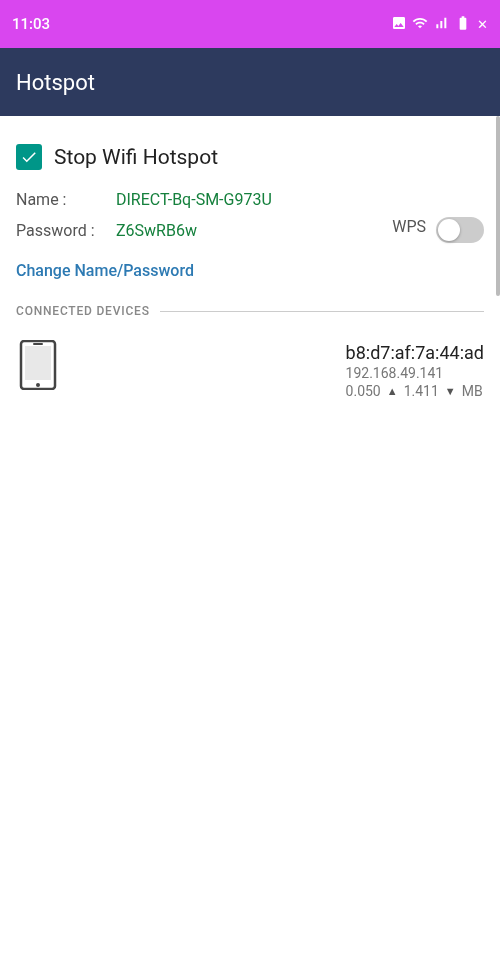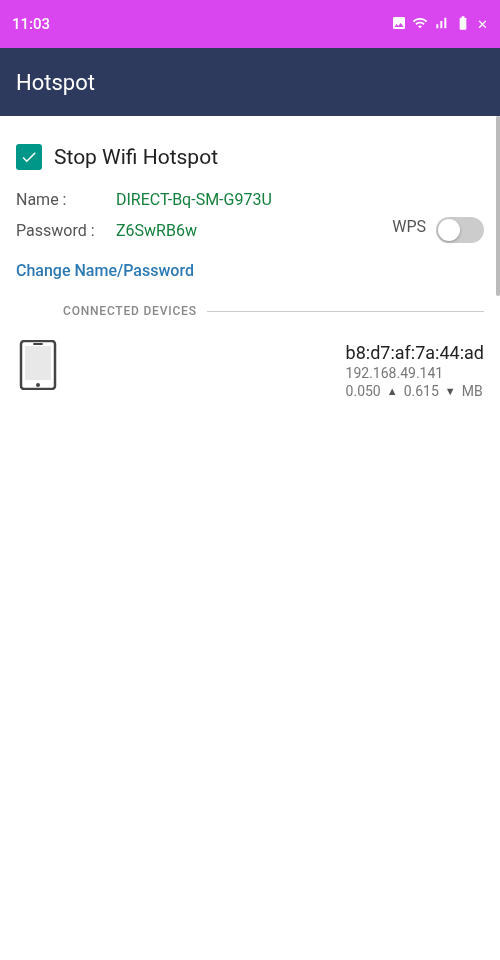--- a/index.html
+++ b/index.html
@@ -202,21 +202,20 @@
       cursor: pointer;
       display: block;
     }
 
     
     .divider-row {
       display: flex;
       align-items: center;
       gap: 10px;
       padding: 8px 0 16px 0;
-      margin-left: 47px;
     }
 
     .section-label {
       font-size: 12px;
       color: #888;
       letter-spacing: 0.8px;
       white-space: nowrap;
       font-weight: 500;
     }
 
@@ -382,21 +381,21 @@
         <circle cx="19" cy="45" r="2" fill="#444"></circle>
         <rect x="14" y="3" width="10" height="2" rx="1" fill="#444"></rect>
       </svg>
     </div>
     <div class="device-info">
       <span class="device-mac">b8:d7:af:7a:44:ad</span>
       <span class="device-ip">192.168.49.141</span>
       <div class="device-traffic">
         <span>0.050</span>
         <span class="arrow-up">▲</span>
-        <span>0.615</span>
+        <span>1.411</span>
         <span class="arrow-down">▼</span>
         <span>MB</span>
       </div>
     </div>
   </div>
 
 </div>
 
 <div class="scrollbar-indicator"></div>
 

